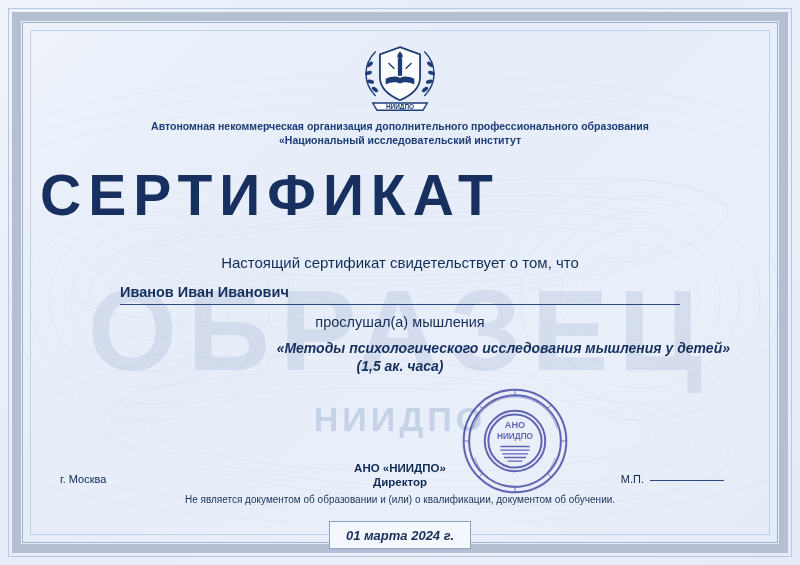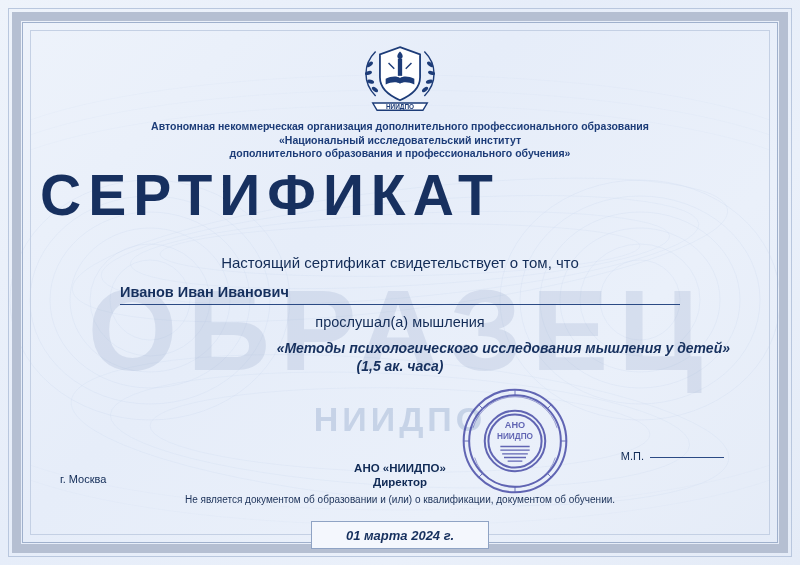--- a/index.html
+++ b/index.html
@@ -198,21 +198,21 @@
     top: 425px;
     text-align: center;
     font-size: 11.5px;
     font-weight: bold;
     color: #102a55;
     line-height: 14px;
   }
   .sign-mp {
     position: absolute;
     right: 36px;
-    top: 414px;
+    top: 437px;
     font-size: 11px;
     color: #102a55;
     white-space: nowrap;
   }
   .sign-mp .mp-line {
     display: inline-block;
     width: 74px;
     border-bottom: 1px solid #2b4a84;
     margin-left: 6px;
     vertical-align: 2px;
@@ -226,21 +226,21 @@
     font-size: 10px;
     color: #1b3158;
   }
 
   
   .date-box {
     position: absolute;
     left: 50%;
     transform: translateX(-50%);
     top: 521px;
-    width: 178px;
+    width: 142px;
     height: 28px;
     background: #f4f7fd;
     border: 1px solid #8fa3c4;
     box-sizing: border-box;
     display: flex;
     align-items: center;
     justify-content: center;
     font-size: 13px;
     font-weight: bold;
     font-style: italic;
@@ -321,21 +321,20 @@
       <path d="M60 16 C65 21, 65 25, 60 27 C55 25, 55 21, 60 16 Z" fill="#1d3c78"></path>
       <path d="M44 32 L52 40 M76 32 L68 40" stroke="#1d3c78" stroke-width="2" fill="none"></path>
 
       <path d="M22 88 L98 88 L92 98 L28 98 Z" fill="#ffffff" stroke="#1d3c78" stroke-width="2"></path>
       <text x="60" y="96" text-anchor="middle" font-family="Liberation Sans, sans-serif" font-size="9" font-weight="bold" fill="#1d3c78">НИИДПО</text>
     </svg>
 
     <div class="org-lines">
       <div>Автономная некоммерческая организация дополнительного профессионального образования</div>
       <div>«Национальный исследовательский институт</div>
-      <div>дополнительного образования и профессионального обучения»</div>
     </div>
 
     <div class="title">СЕРТИФИКАТ</div>
 
     <div class="subtitle">Настоящий сертификат свидетельствует о том, что</div>
 
     <div class="recipient">Иванов Иван Иванович</div>
 
     <div class="action">прослушал(а) мышления</div>
 

